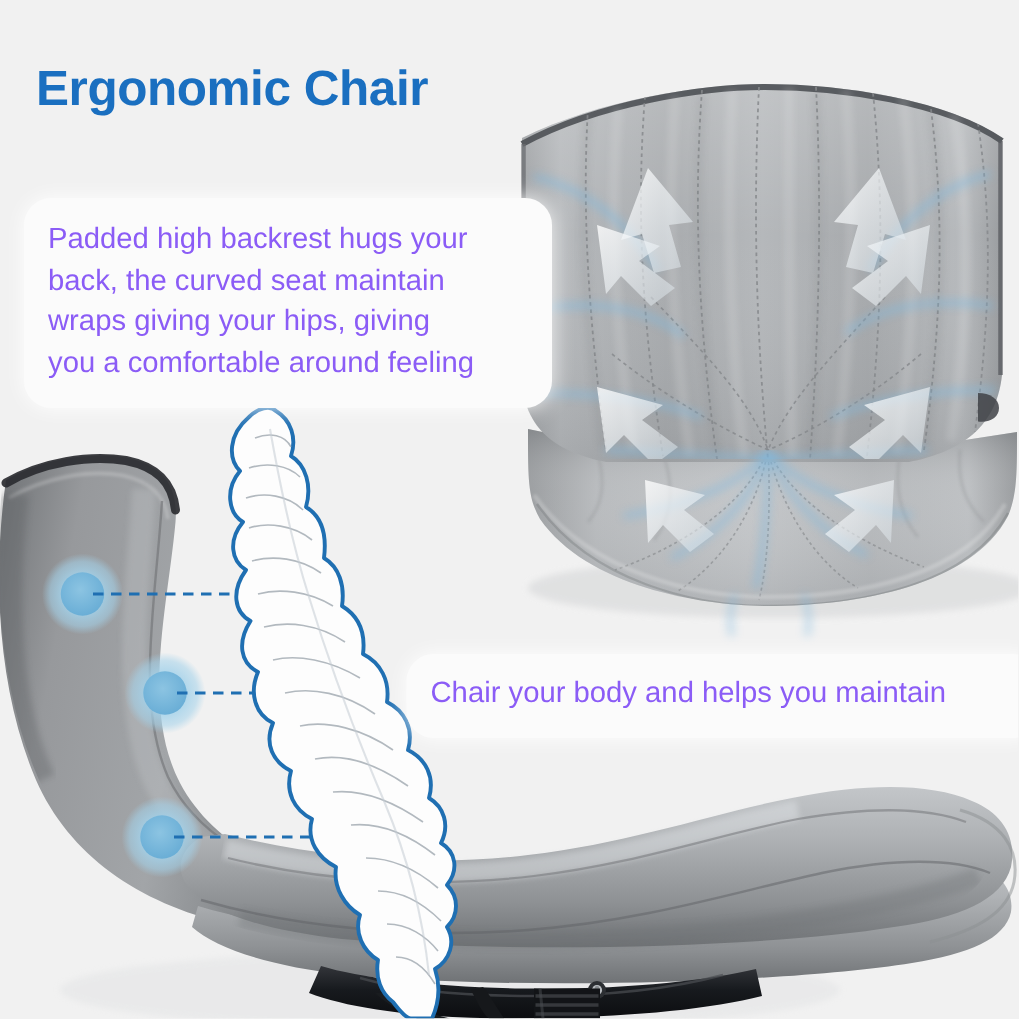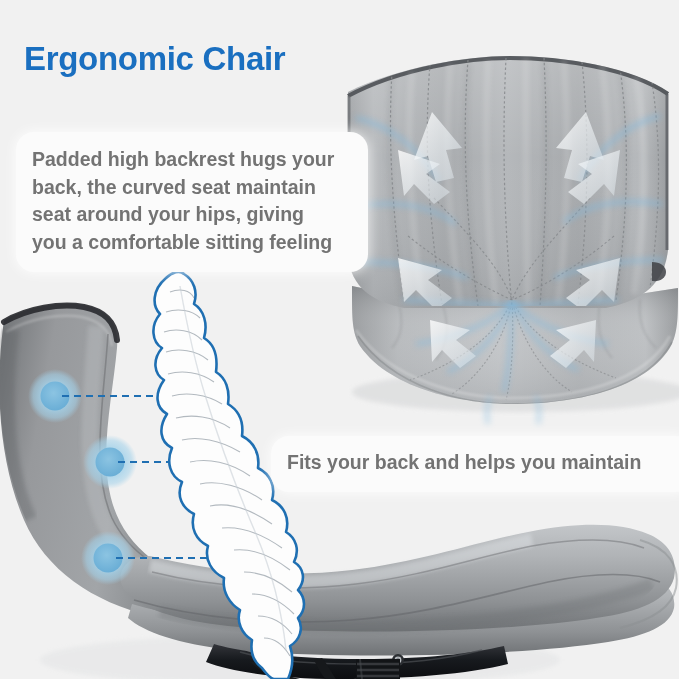--- a/index.html
+++ b/index.html
@@ -17,23 +17,22 @@
     font-size:33px;font-weight:700;letter-spacing:-0.3px;
     color:#1a6fc0;
     white-space:nowrap;
   }
 
   
   .card{
     position:absolute;
     background:#fbfbfb;
     border-radius:18px;
-    color:#737373;
+    color:#8b5cf6;
     box-shadow:0 0 14px rgba(255,255,255,0.95);
-    font-weight:bold;
   }
   .card .line{white-space:nowrap;}
   #card-1{
     left:16px;top:132px;width:320px;
     padding:14px 16px 16px 16px;
     font-size:19.5px;line-height:27.5px;
   }
   #card-2{
     left:271px;top:436px;width:390px;
     padding:13px 16px 15px 16px;
@@ -426,21 +425,21 @@
       </g>
 
     </g>
   </svg>
 
   <div class="title">Ergonomic Chair</div>
 
   <div class="card" id="card-1">
     <div class="line">Padded high backrest hugs your</div>
     <div class="line">back, the curved seat maintain</div>
-    <div class="line">seat around your hips, giving</div>
-    <div class="line">you a comfortable sitting feeling</div>
+    <div class="line">wraps giving your hips, giving</div>
+    <div class="line">you a comfortable around feeling</div>
   </div>
 
   <div class="card" id="card-2">
-    <div class="line">Fits your back and helps you maintain</div>
+    <div class="line">Chair your body and helps you maintain</div>
   </div>
 
 </div>
 
 </body></html>

